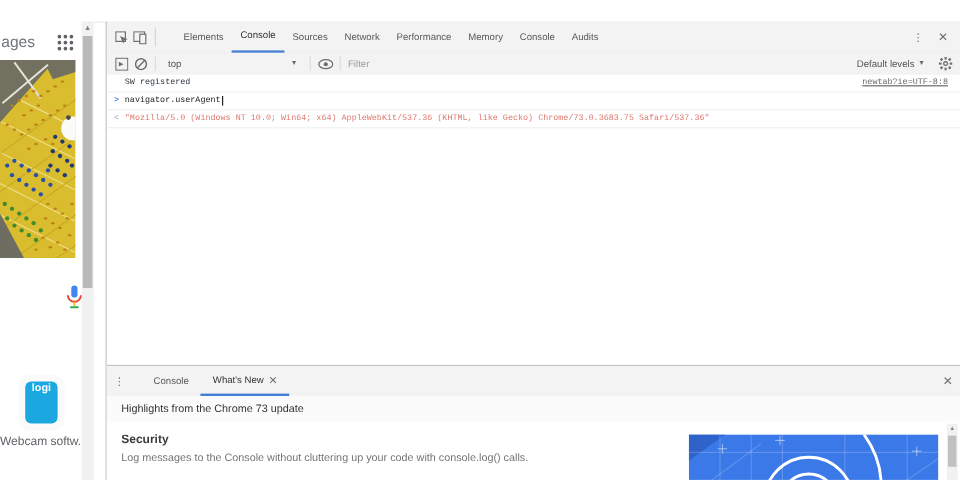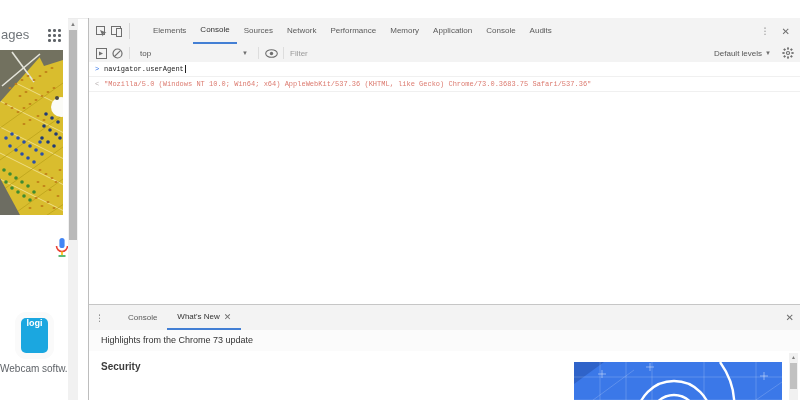--- a/index.html
+++ b/index.html
@@ -246,21 +246,20 @@
         </svg>
       </span>
       <span class="sep"></span>
       <div class="tabs">
         <span class="tab">Elements</span>
         <span class="tab active">Console</span>
         <span class="tab">Sources</span>
         <span class="tab">Network</span>
         <span class="tab">Performance</span>
         <span class="tab">Memory</span>
-        <span class="tab">Application</span>
         <span class="tab">Console</span>
         <span class="tab">Audits</span>
       </div>
       <div class="tabbar-right">
         <span class="kebab">⋮</span>
         <span class="close-x">✕</span>
       </div>
     </div>
 
     <div class="toolbar">
@@ -308,20 +307,24 @@
             <rect x="8.4" y="1.6" width="2" height="2" transform="rotate(45 9.4 2.6)"></rect>
             <rect x="1.6" y="8.4" width="2" height="2" transform="rotate(45 2.6 9.4)"></rect>
             <rect x="8.4" y="8.4" width="2" height="2" transform="rotate(45 9.4 9.4)"></rect>
           </g>
           <circle cx="6" cy="6" r="1" fill="#f3f3f3"></circle>
         </svg>
       </span>
     </div>
 
     <div class="console-area">
+      <div class="msg">
+        <span>SW registered</span>
+        <a class="src">newtab?ie=UTF-8:8</a>
+      </div>
       <div class="msg command">
         <span class="prompt">&gt;</span>
         <span>navigator.userAgent</span><span class="cursor"></span>
       </div>
       <div class="msg result">
         <span class="ret">&lt;</span>
         <span>"Mozilla/5.0 (Windows NT 10.0; Win64; x64) AppleWebKit/537.36 (KHTML, like Gecko) Chrome/73.0.3683.75 Safari/537.36"</span>
       </div>
     </div>
 
@@ -335,20 +338,21 @@
           <span class="dtab active">
             <span>What's New</span>
             <span class="x">✕</span>
           </span>
         </div>
         <span class="close-x">✕</span>
       </div>
       <div class="highlights">Highlights from the Chrome 73 update</div>
       <div class="wn-content">
         <div class="wn-title">Security</div>
+        <div class="wn-desc">Log messages to the Console without cluttering up your code with console.log() calls.</div>
 
         <svg class="blueprint" width="208" height="60" viewBox="0 0 208 60">
           <rect width="208" height="60" fill="#3b78e8"></rect>
           <polygon points="0,0 30,0 0,22" fill="#2f63c9"></polygon>
           <g stroke="#ffffff" stroke-opacity="0.18" stroke-width="1">
             <line x1="26" y1="0" x2="26" y2="60"></line>
               <line x1="52" y1="0" x2="52" y2="60"></line>
             <line x1="78" y1="0" x2="78" y2="60"></line>
               <line x1="130" y1="0" x2="130" y2="60"></line>
             <line x1="182" y1="0" x2="182" y2="60"></line>

